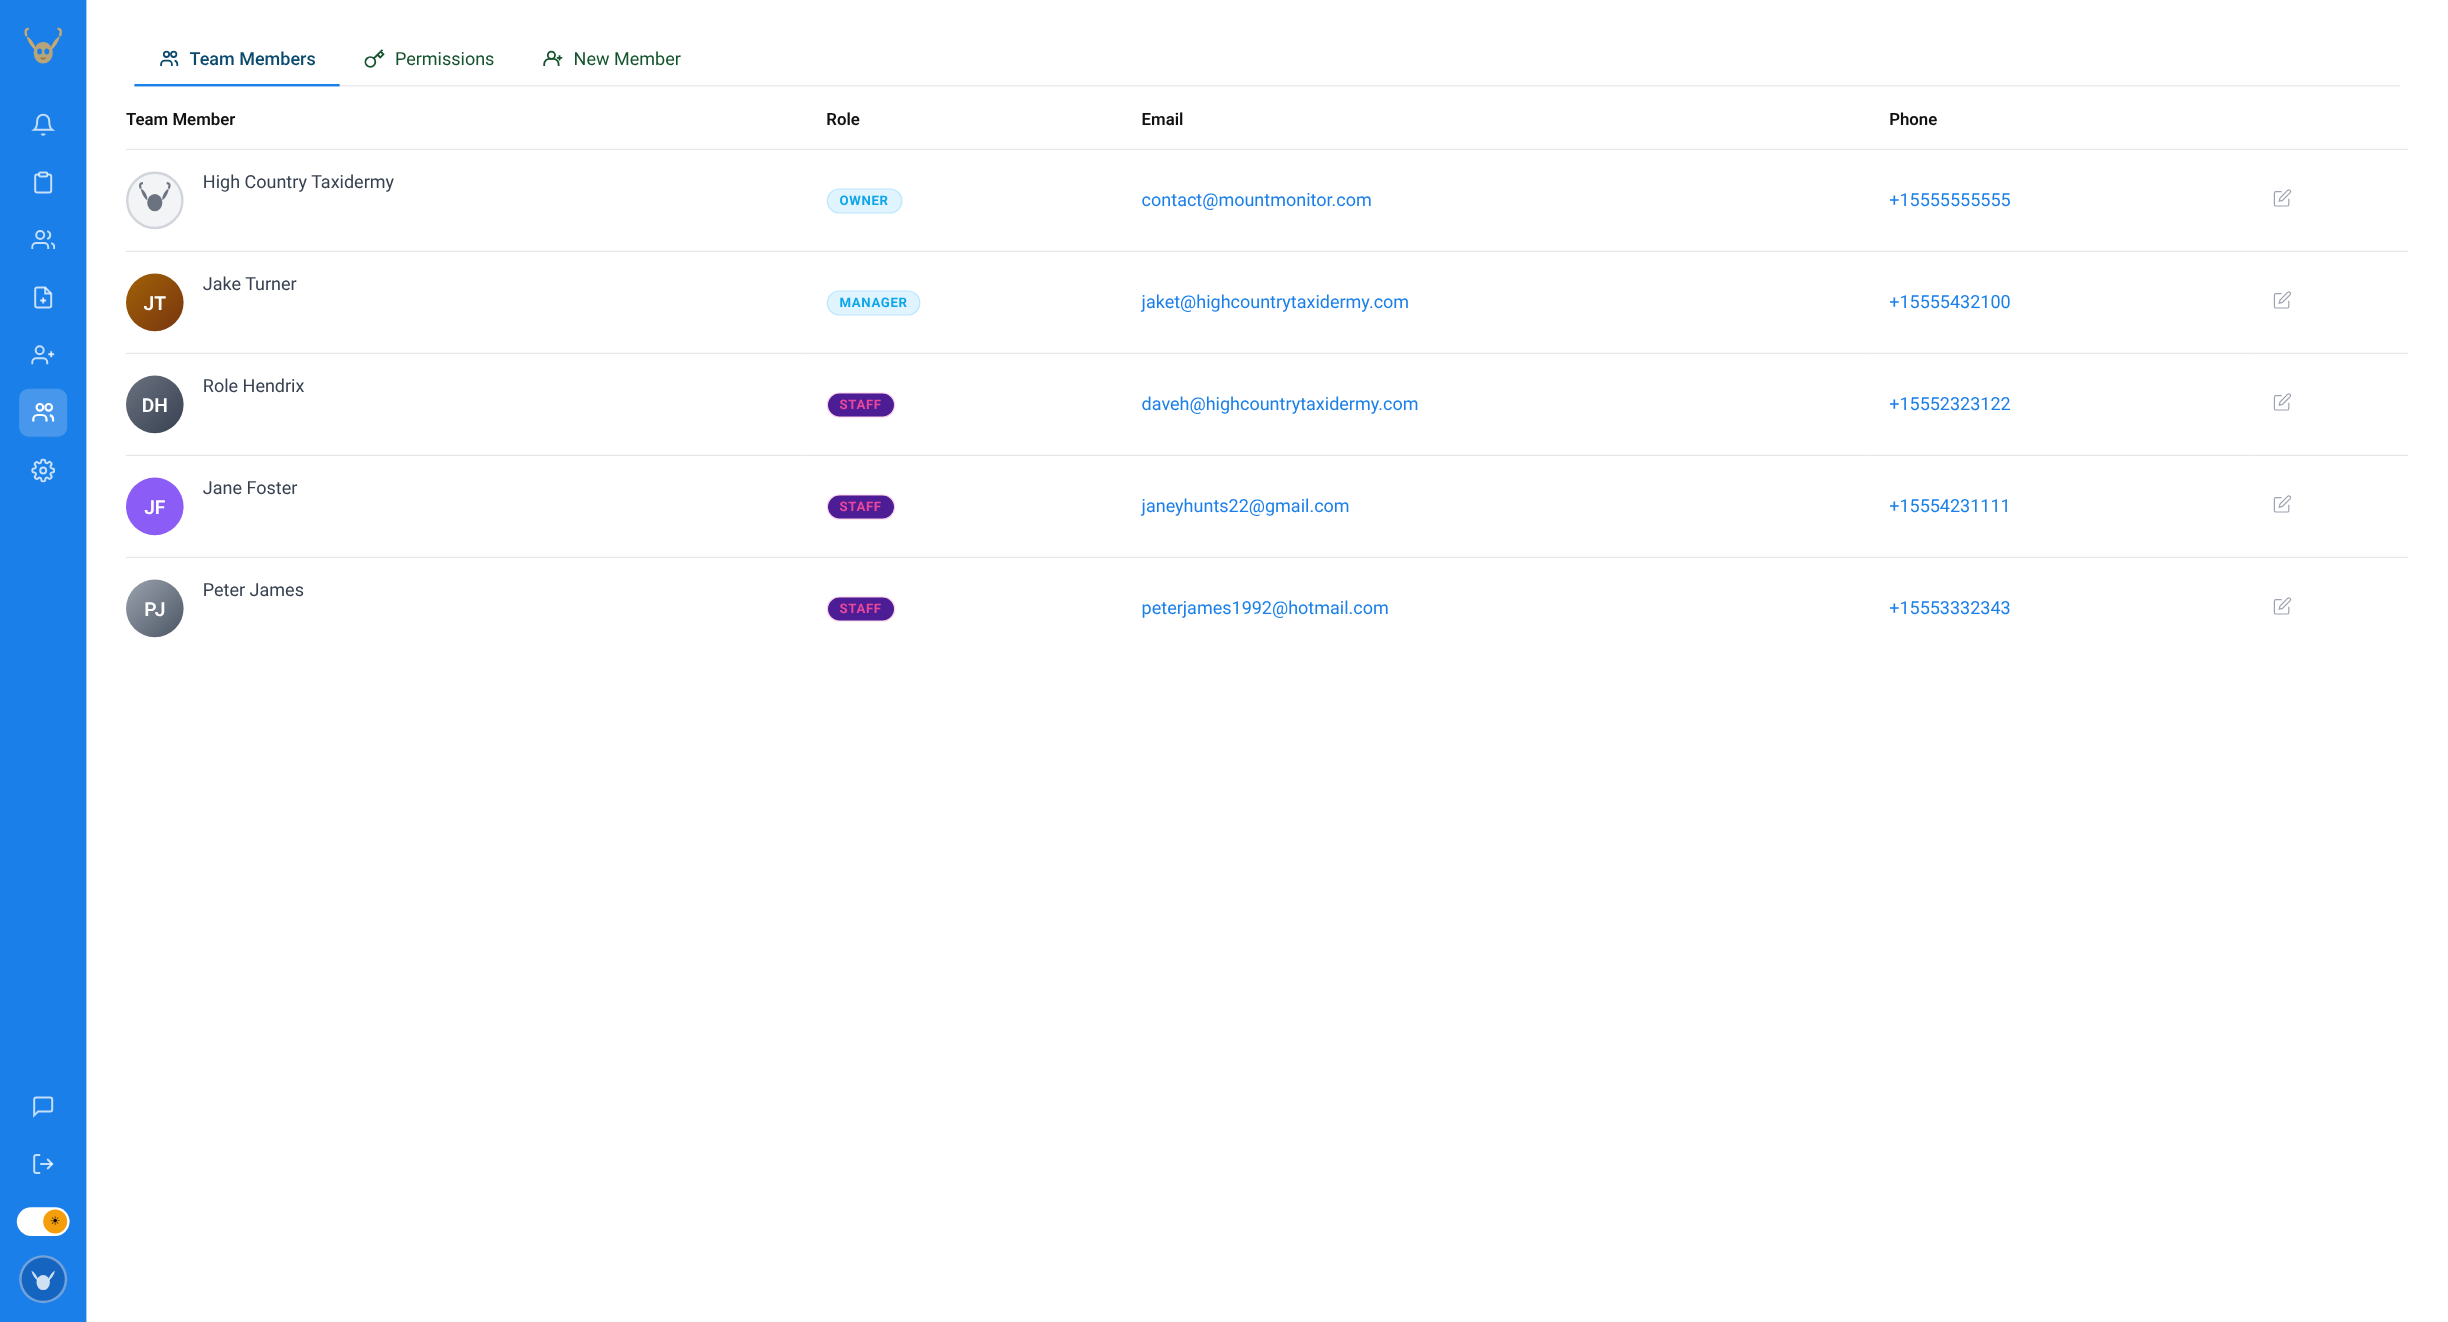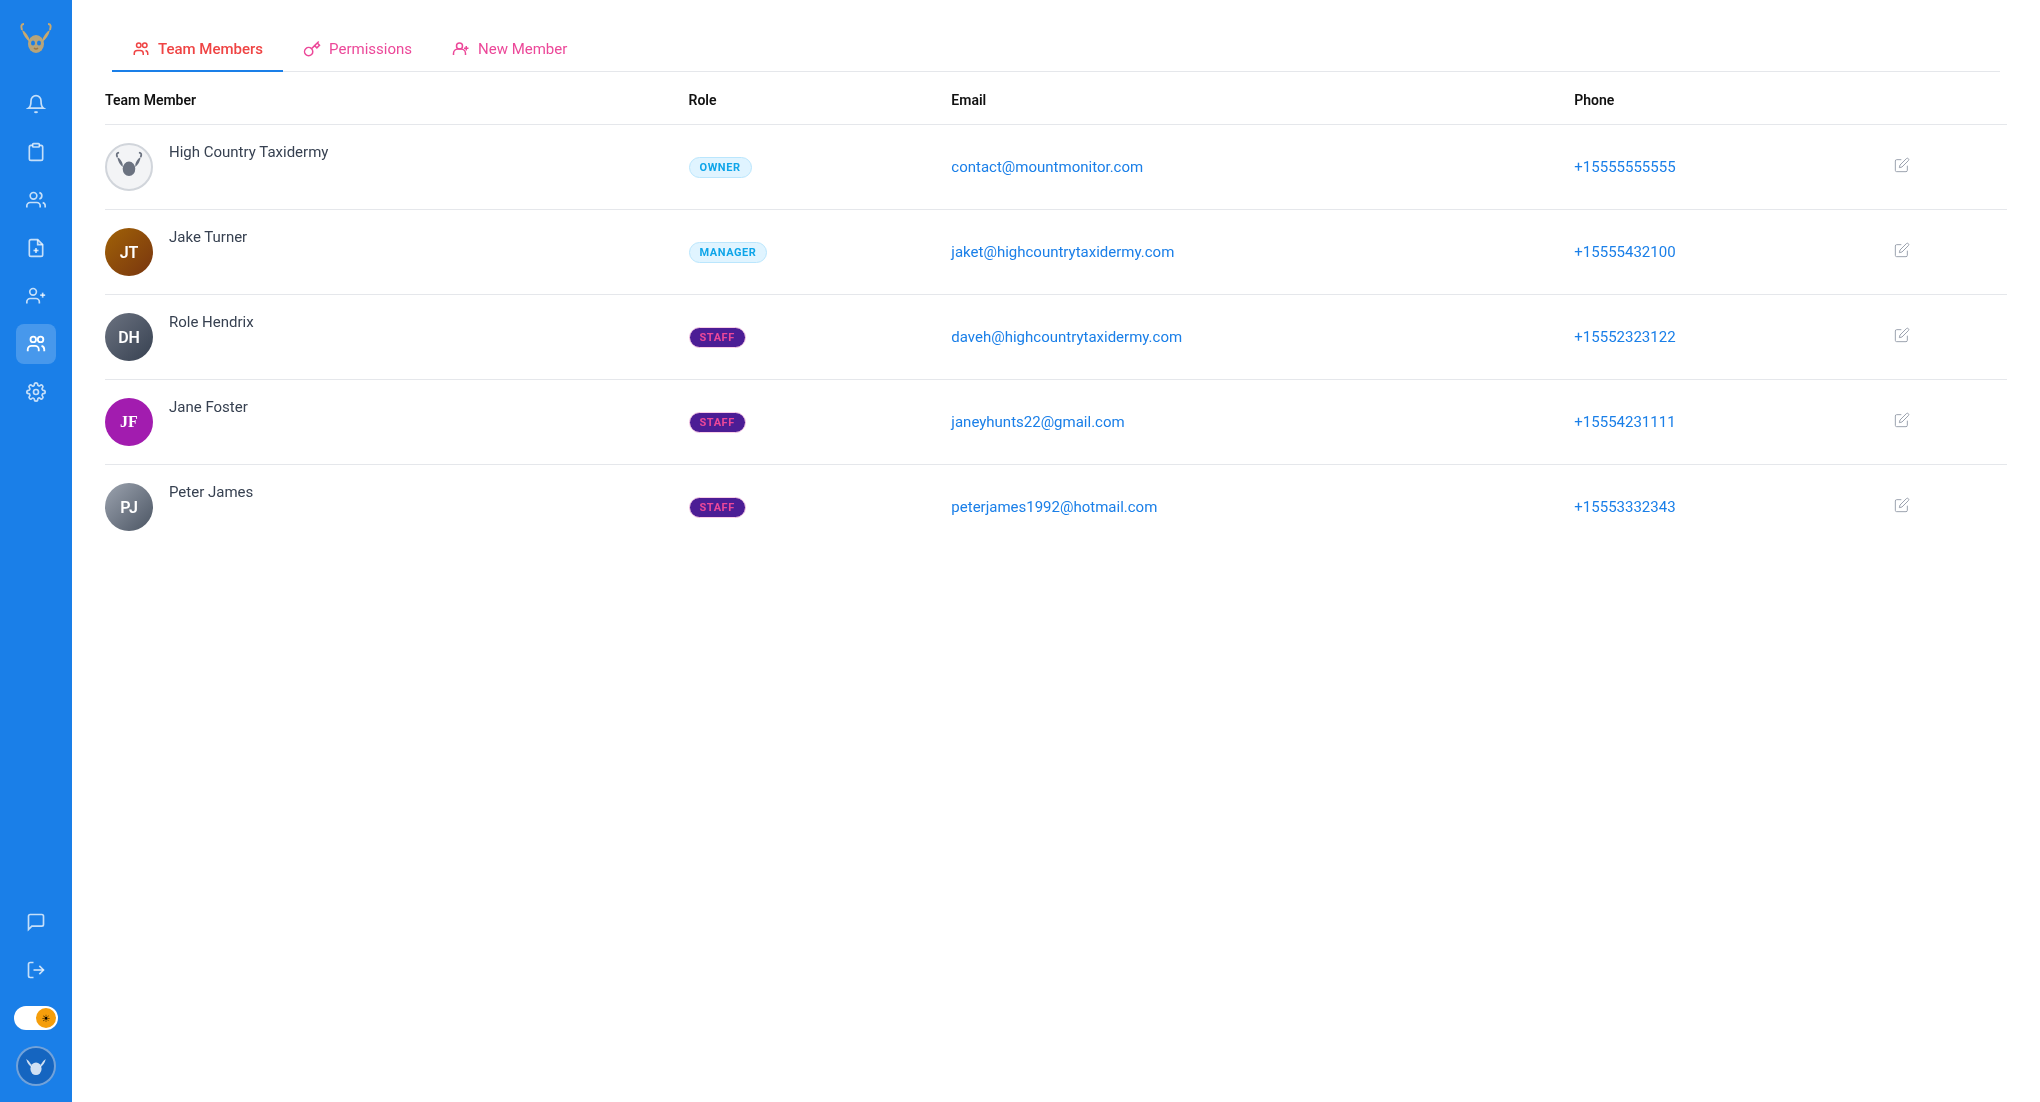--- a/index.html
+++ b/index.html
@@ -93,28 +93,28 @@
       display: flex;
       gap: 0;
       border-bottom: 1px solid #e5e7eb;
     }
     .tab {
       display: flex;
       align-items: center;
       gap: 8px;
       padding: 12px 20px;
       font-size: 15px;
-      color: #ec4899;
+      color: #14532d;
       cursor: pointer;
       border-bottom: 2px solid transparent;
       margin-bottom: -1px;
       white-space: nowrap;
     }
     .tab.active {
-      color: #ef4444;
+      color: #0c4a6e;
       border-bottom-color: #1a7fe8;
       font-weight: 500;
     }
 
     
     .content {
       padding: 0 33px;
       overflow-y: auto;
       flex: 1;
     }
@@ -414,21 +414,21 @@
         <svg width="16" height="16" viewBox="0 0 24 24" fill="none" stroke="currentColor" stroke-width="1.5">
           <path d="M11 4H4a2 2 0 0 0-2 2v14a2 2 0 0 0 2 2h14a2 2 0 0 0 2-2v-7"></path>
           <path d="M18.5 2.5a2.121 2.121 0 0 1 3 3L12 15l-4 1 1-4 9.5-9.5z"></path>
         </svg>
       </span>
     </td>
   </tr>
           <tr>
     <td>
       <div class="member-cell">
-        <div class="avatar" style="background:#a21caf;font-family:Liberation Serif, serif;">JF</div>
+        <div class="avatar" style="background:#8b5cf6;">JF</div>
         <span>Jane Foster</span>
       </div>
     </td>
     <td>
       <span class="badge badge-staff">STAFF</span>
     </td>
     <td>
       <a class="email-link" href="mailto:janeyhunts22@gmail.com">janeyhunts22@gmail.com</a>
     </td>
     <td>

